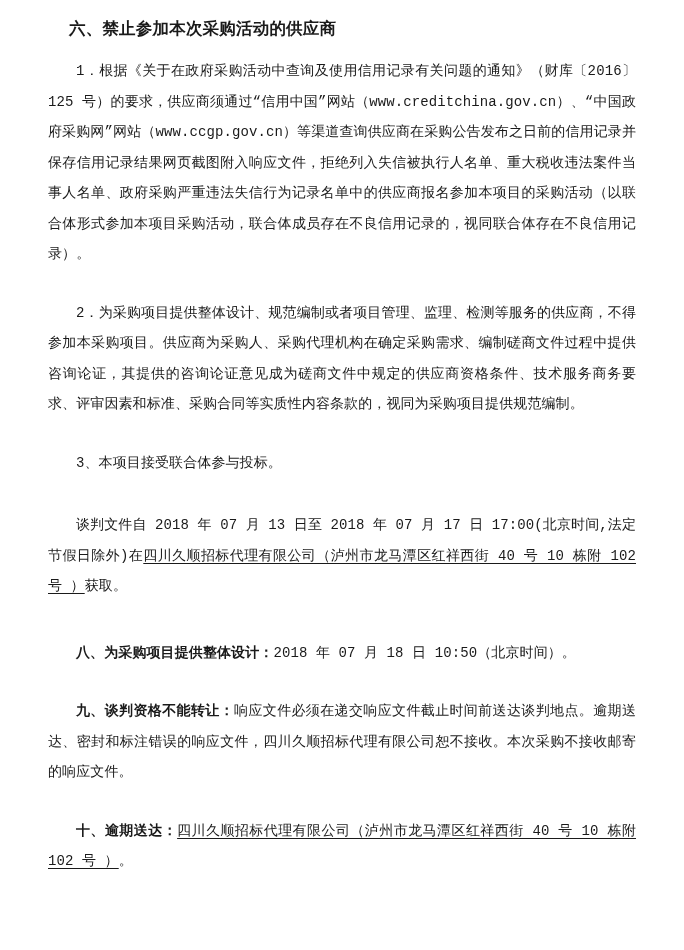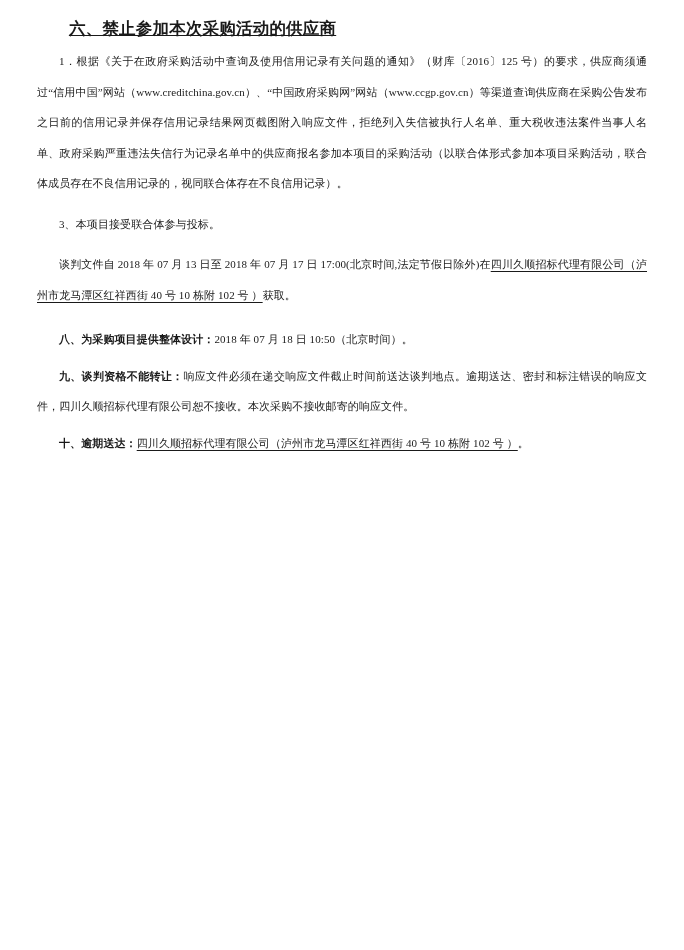--- a/index.html
+++ b/index.html
@@ -21,49 +21,50 @@
     padding: 14px 36px 0 36px;
     position: relative;
   }
   .heading {
     font-weight: bold;
     font-size: 16.5px;
     line-height: 30px;
     text-indent: 2em;
     margin: 0 0 2px 0;
     letter-spacing: 0.2px;
-    text-decoration: underline;
   }
   .para {
-    font-size: 11px;
+    font-size: 14px;
     line-height: 30.5px;
     text-indent: 2em;
-    margin: 1px;
+    margin: 12px;
     text-align: justify;
     text-justify: inter-ideograph;
     letter-spacing: 0.1px;
+    font-family: Liberation Mono, monospace;
   }
   .bold {
     font-weight: bold;
   }
   .ul {
     text-decoration: underline;
     text-underline-offset: 3px;
   }
   .gap-sm { height: 4px; }
   .inline-block { display: inline; }
 </style>
 </head>
 <body>
 
 <div class="page">
 
   <p class="heading">六、禁止参加本次采购活动的供应商</p>
   <p class="para">1．根据《关于在政府采购活动中查询及使用信用记录有关问题的通知》（财库〔2016〕125 号）的要求，供应商须通过“信用中国”网站（www.creditchina.gov.cn）、“中国政府采购网”网站（www.ccgp.gov.cn）等渠道查询供应商在采购公告发布之日前的信用记录并保存信用记录结果网页截图附入响应文件，拒绝列入失信被执行人名单、重大税收违法案件当事人名单、政府采购严重违法失信行为记录名单中的供应商报名参加本项目的采购活动（以联合体形式参加本项目采购活动，联合体成员存在不良信用记录的，视同联合体存在不良信用记录）。</p>
   <div class="gap-sm"></div>
+  <p class="para">2．为采购项目提供整体设计、规范编制或者项目管理、监理、检测等服务的供应商，不得参加本采购项目。供应商为采购人、采购代理机构在确定采购需求、编制磋商文件过程中提供咨询论证，其提供的咨询论证意见成为磋商文件中规定的供应商资格条件、技术服务商务要求、评审因素和标准、采购合同等实质性内容条款的，视同为采购项目提供规范编制。</p>
   <div class="gap-sm"></div>
   <p class="para">3、本项目接受联合体参与投标。</p>
 
   <div class="gap-sm"></div>
 
   <div class="gap-sm"></div>
   <p class="para"><span class="inline-block">谈判文件自 2018 年 07 月 13 日至 2018 年 07 月 17 日 17:00(北京时间,法定节假日除外)在</span><span class="ul">四川久顺招标代理有限公司（泸州市龙马潭区红祥西街 40 号 10 栋附 102 号 ）</span><span class="inline-block">获取。</span></p>
   <div class="gap-sm"></div>
   <div class="gap-sm"></div>
 

